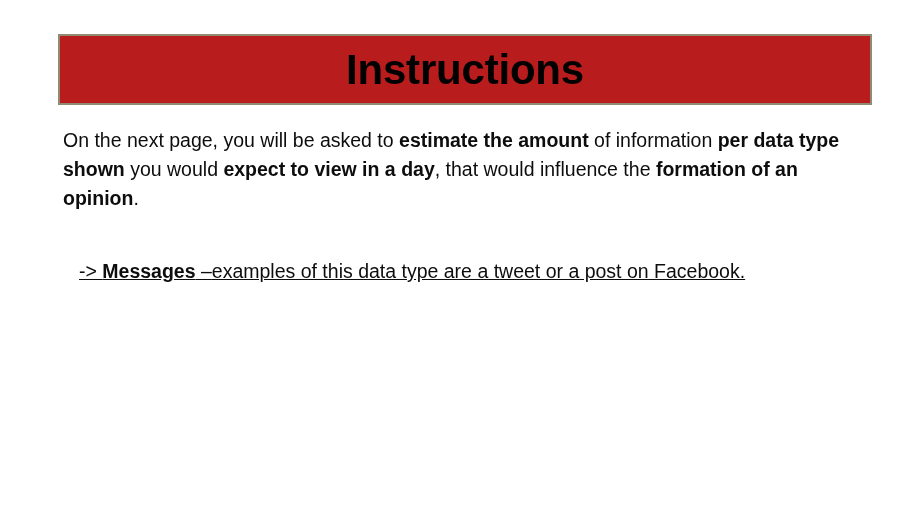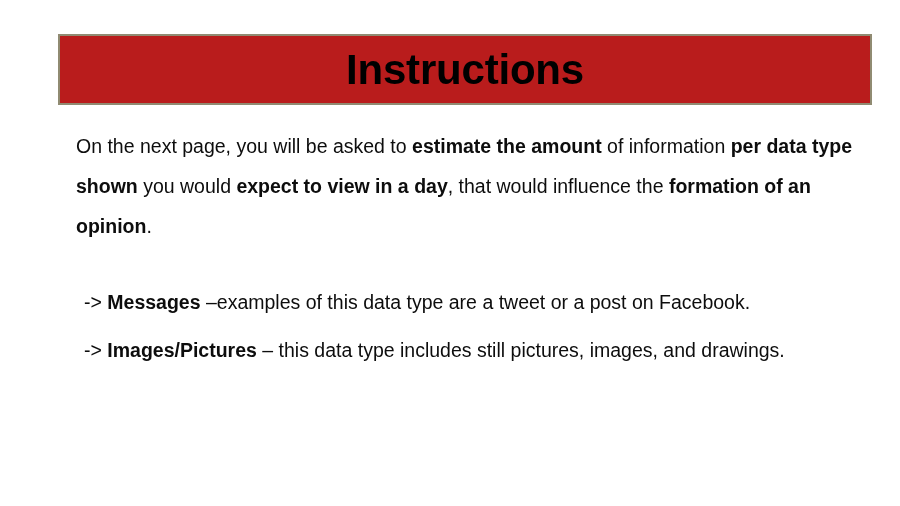--- a/index.html
+++ b/index.html
@@ -39,37 +39,38 @@
     font-weight: bold;
     color: #000000;
     letter-spacing: -0.2px;
     line-height: 1;
     white-space: nowrap;
   }
 
   
   .body-area {
     position: absolute;
-    left: 76px;
+    left: 63px;
     top: 126px;
     width: 800px;
     color: #0d0d0d;
     font-size: 19.5px;
-    line-height: 40px;
+    line-height: 29px;
   }
   .para {
     margin: 0;
     text-align: left;
   }
   .spacer-line {
     height: 28px;
   }
   .list-line {
-    margin: 8px;
+    margin: 16px;
     white-space: nowrap;
+    text-decoration: underline;
   }
   b, .b {
     font-weight: bold;
   }
 </style>
 </head>
 <body>
 
 <div class="slide">
 
@@ -80,16 +81,15 @@
   <div class="body-area">
 
     <p class="para"><span>On the next page, you will be asked to </span><b>estimate the amount</b><span> of information </span><b>per data type shown</b><span> you would </span><b>expect to view in a day</b><span>, that would influence the </span><b>formation of an opinion</b><span>.</span></p>
 
     <div class="spacer-line"></div>
 
 
     <p class="list-line"><span>-&gt; </span><b>Messages</b><span> –</span><span>examples of this data type are a tweet or a post on Facebook.</span></p>
 
 
-    <p class="list-line"><span>-&gt; </span><b>Images/Pictures</b><span> – </span><span>this data type includes still pictures, images, and drawings.</span></p>
 
   </div>
 </div>
 
 </body></html>

